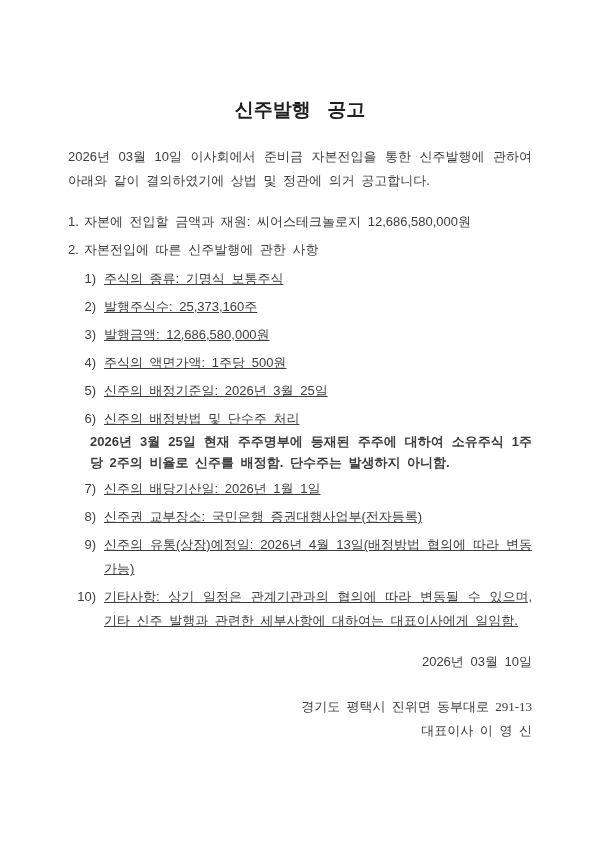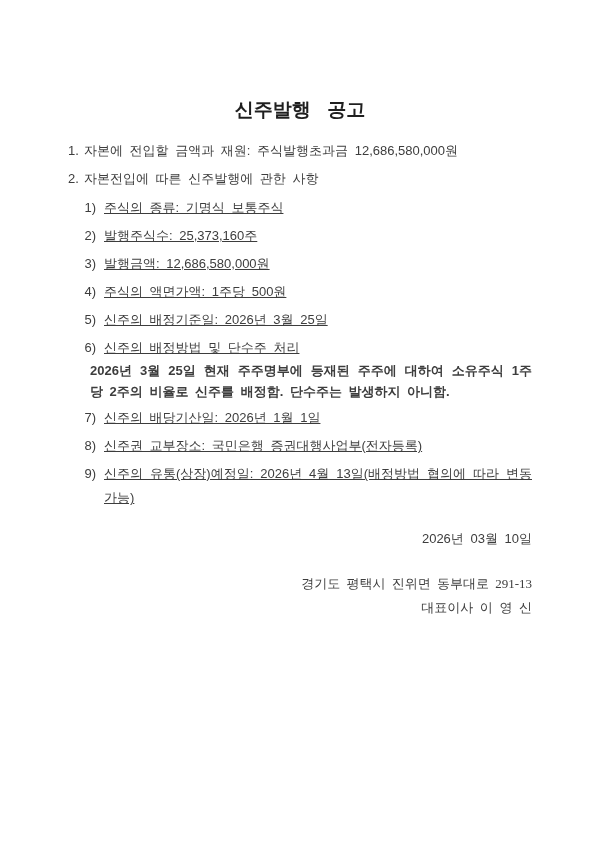--- a/index.html
+++ b/index.html
@@ -84,24 +84,25 @@
   .address-line { margin-top: 21px; font-family: Liberation Serif, serif; }
   .ceo-line     { margin-top: 0; }
 </style>
 </head>
 <body>
 
 <div class="page">
 
   <h1 class="doc-title">신주발행  공고</h1>
 
+  <p class="intro">2026년 03월 10일 이사회에서 준비금 자본전입을 통한 신주발행에 관하여 아래와 같이 결의하였기에 상법 및 정관에 의거 공고합니다.</p>
 
   <div class="item">
     <span class="num">1.</span>
-    <span class="txt">자본에 전입할 금액과 재원: 주식발행초과금 12,686,580,000원</span>
+    <span class="txt">자본에 전입할 금액과 재원: 씨어스테크놀로지 12,686,580,000원</span>
   </div>
 
   <div class="item">
     <span class="num">2.</span>
     <span class="txt">자본전입에 따른 신주발행에 관한 사항</span>
   </div>
 
   <div>
     <div class="sub-item">
       <span class="num">1)</span>
@@ -133,19 +134,23 @@
       <span class="txt">신주의 배당기산일: 2026년 1월 1일</span>
     </div>
     <div class="sub-item">
       <span class="num">8)</span>
       <span class="txt">신주권 교부장소: 국민은행 증권대행사업부(전자등록)</span>
     </div>
     <div class="sub-item">
       <span class="num">9)</span>
       <span class="txt">신주의 유통(상장)예정일: 2026년 4월 13일(배정방법 협의에 따라 변동 가능)</span>
     </div>
+    <div class="sub-item">
+      <span class="num">10)</span>
+      <span class="txt">기타사항: 상기 일정은 관계기관과의 협의에 따라 변동될 수 있으며, 기타 신주 발행과 관련한 세부사항에 대하여는 대표이사에게 일임함.</span>
+    </div>
   </div>
 
   <p class="center-line date-line">2026년 03월 10일</p>
   <p class="center-line address-line">경기도 평택시 진위면 동부대로 291-13</p>
   <p class="center-line ceo-line">대표이사 이 영 신</p>
 
 </div>
 
 </body></html>

